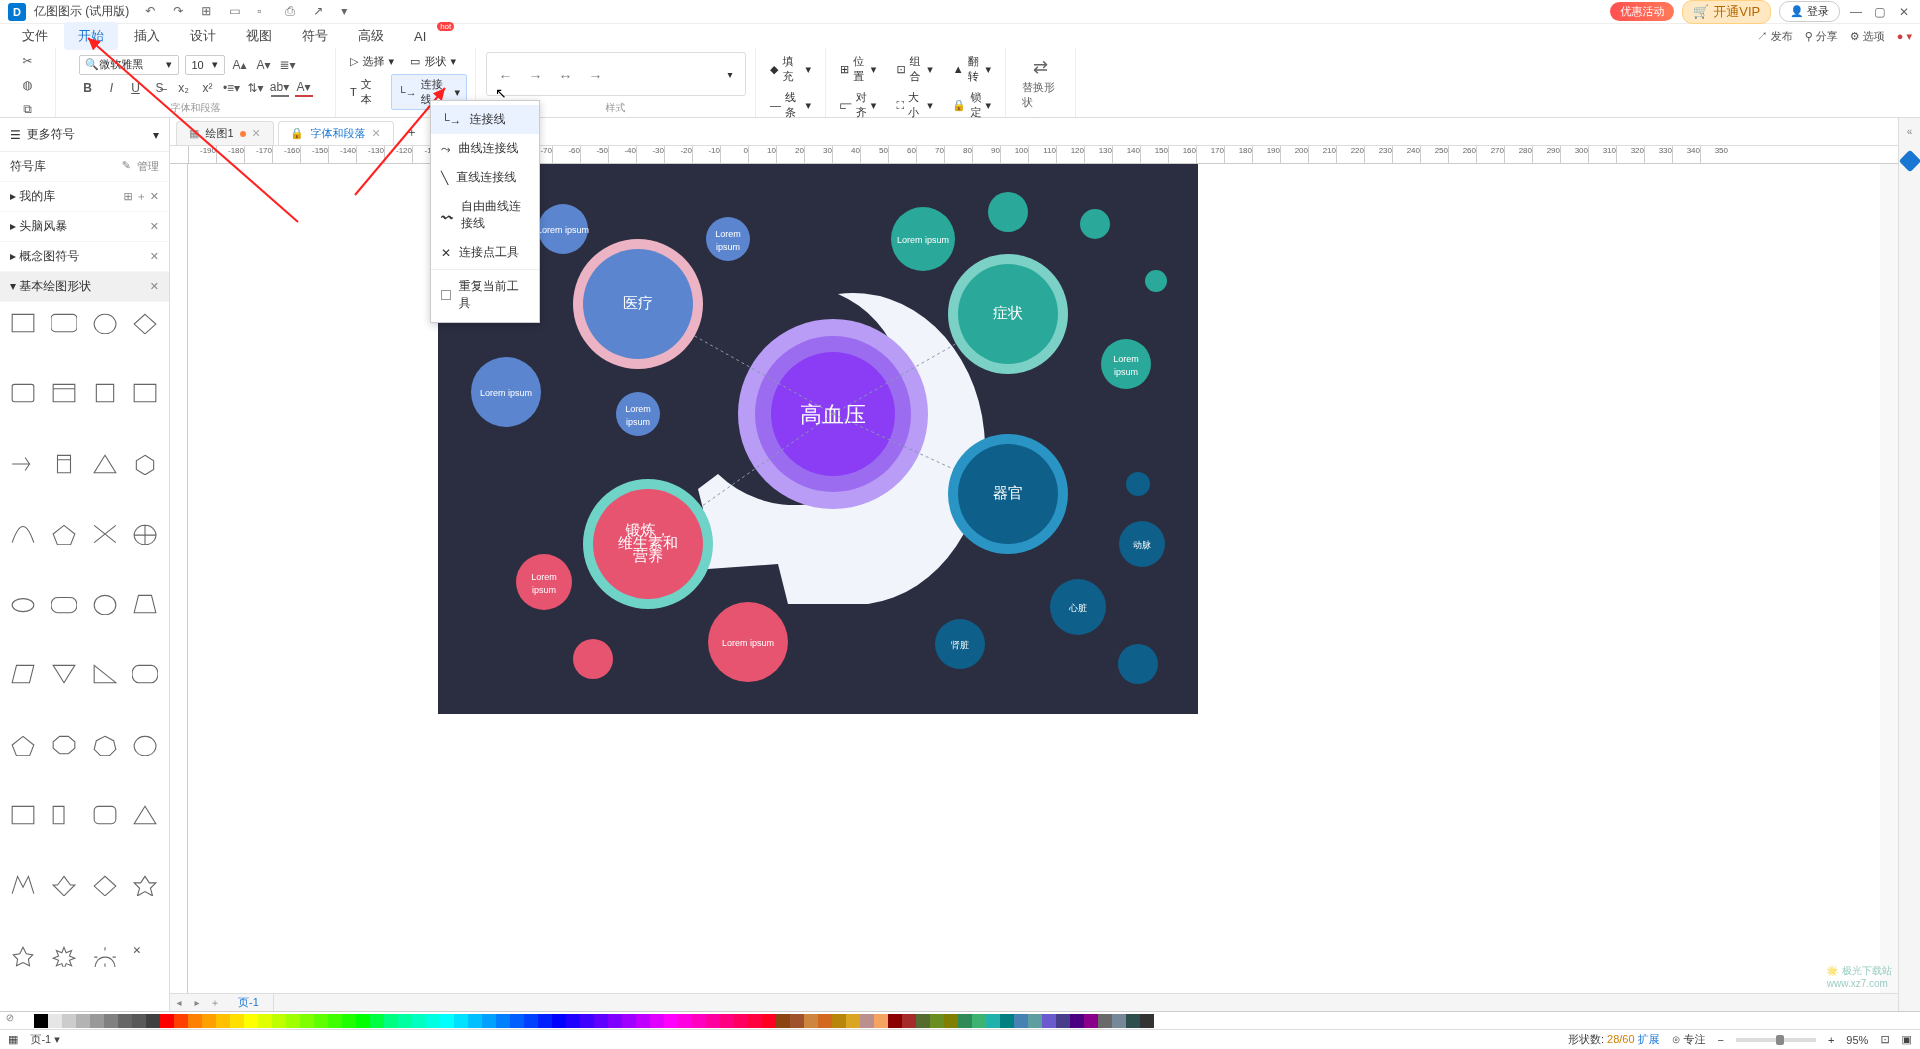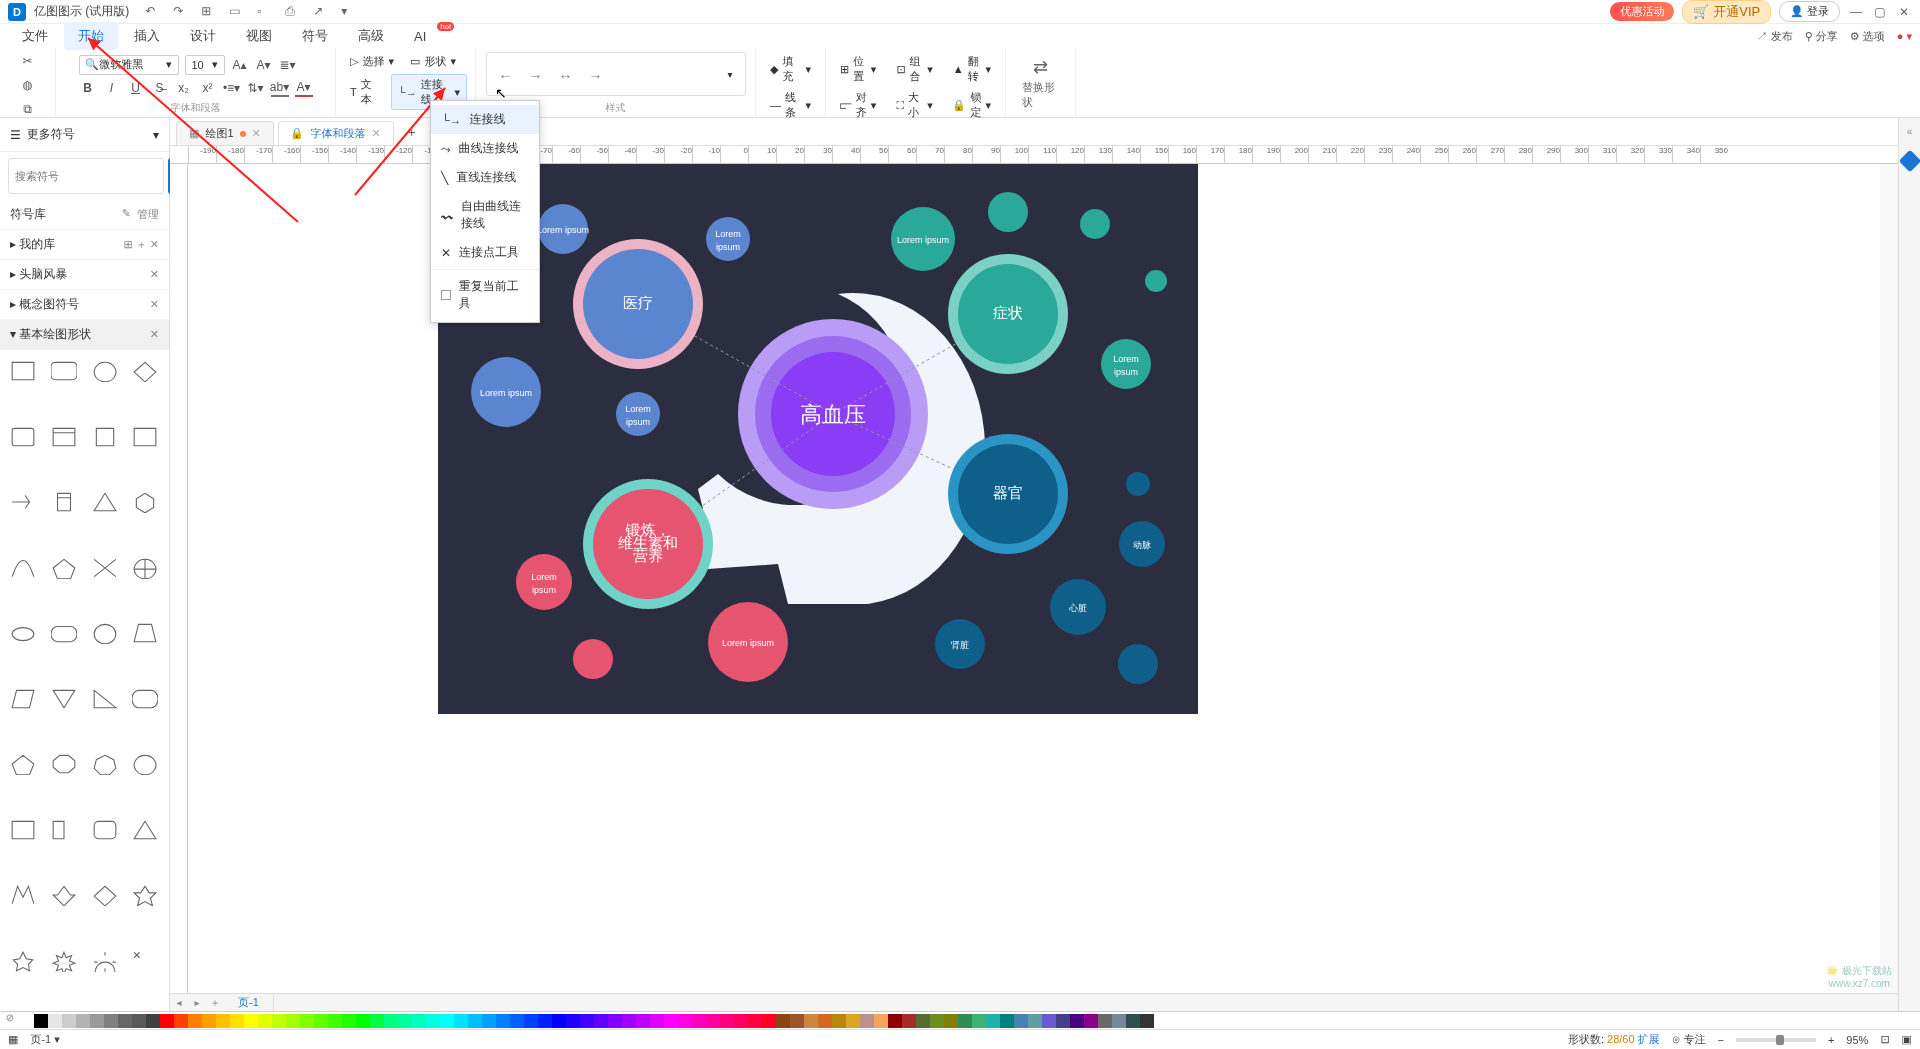--- a/index.html
+++ b/index.html
@@ -78,21 +78,21 @@
     
     .diagram { position:absolute; top:0; left:250px; width:760px; height:550px; background:#2b2e40; }
     
     
     .right-strip { width:22px; background:#f5f5f5; border-left:1px solid #ddd; display:flex; flex-direction:column; align-items:center; padding-top:8px; gap:16px; }
     .right-strip .ic { width:16px;height:16px; background:#1976d2; border-radius:3px; transform:rotate(45deg); }
     
     
     .color-bar { height:18px; display:flex; border-top:1px solid #ccc; }
     .color-sw { width:14px; height:14px; margin:2px 0; cursor:pointer; }
-    .watermark { position:absolute; right:6px; bottom:22px; opacity:0.6; font-size:10px; color:#5a9;text-align:center; }
+    .watermark { position:absolute; right:6px; bottom:22px; opacity:0.6; font-size:10px; color:#5a9; }
     
     
     .statusbar { height:20px; display:flex; align-items:center; background:#fff; border-top:1px solid #ddd; font-size:11px; padding:0 8px; gap:12px; color:#444; }
     .statusbar .spacer { flex:1; }
     
     
     .page-tabs { height:18px; background:#f5f5f5; display:flex; align-items:center; border-top:1px solid #ddd; }
     .page-tab { padding:2px 14px; font-size:11px; color:#1976d2; border-right:1px solid #ddd; cursor:pointer; }
     .page-nav { width:18px; text-align:center; cursor:pointer; font-size:10px; color:#888; }
     
@@ -278,24 +278,20 @@
   <line x1="5" y1="115" x2="95" y2="8" stroke="#ff2020" stroke-width="2" marker-end="url(#ah1)"></line>
 </svg>
 
 <div class="body-area">
 
   <div class="left-panel">
     <div class="left-header">
       <span>☰</span>
       <span>更多符号</span>
       <span style="margin-left:auto">▾</span>
-    </div>
-    <div class="left-search">
-      <input placeholder="搜索符号" style="">
-      <button>搜索</button>
     </div>
     <div class="left-row">
       <span>符号库</span>
       <span class="icons">✎ <span>管理</span></span>
     </div>
     <div id="left-sections">
         <div class="left-row">
           <span>▸ 我的库</span>
           <span class="icons">⊞ ＋ ✕</span>
         </div>

